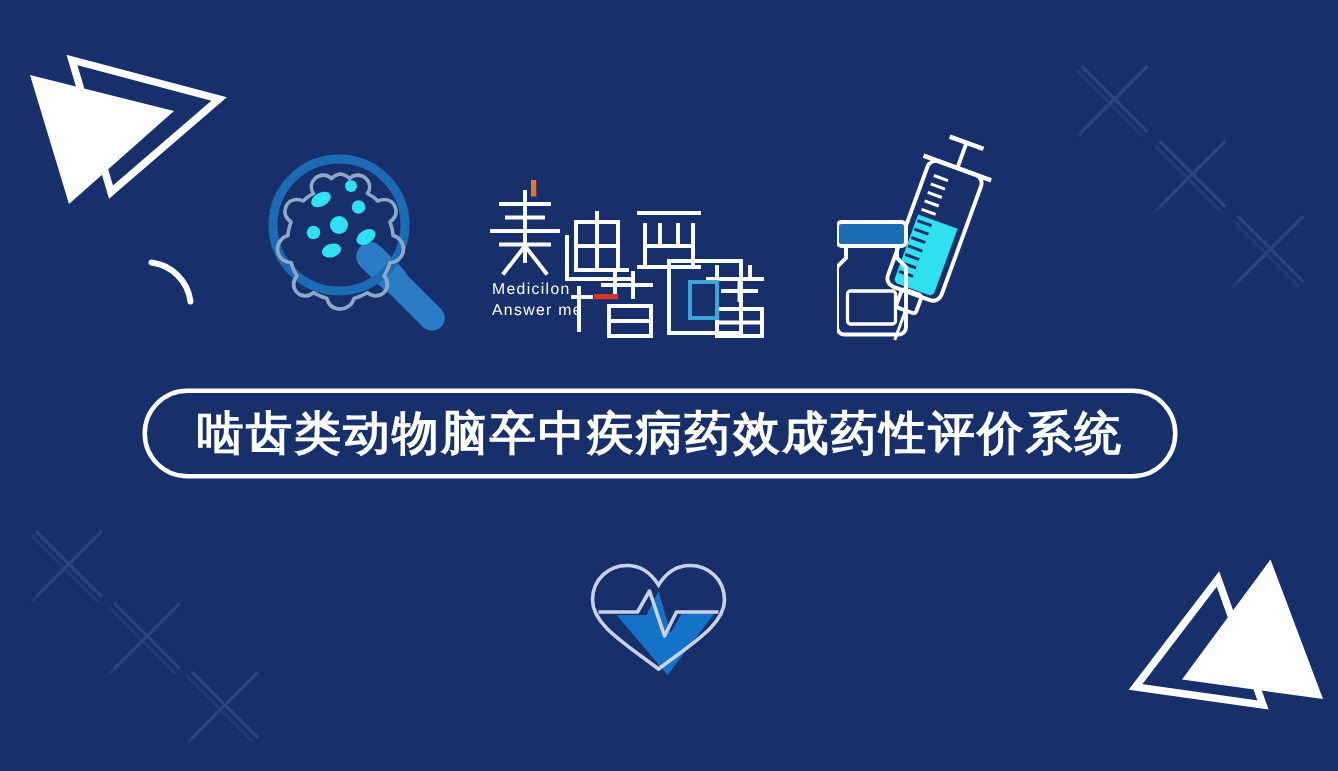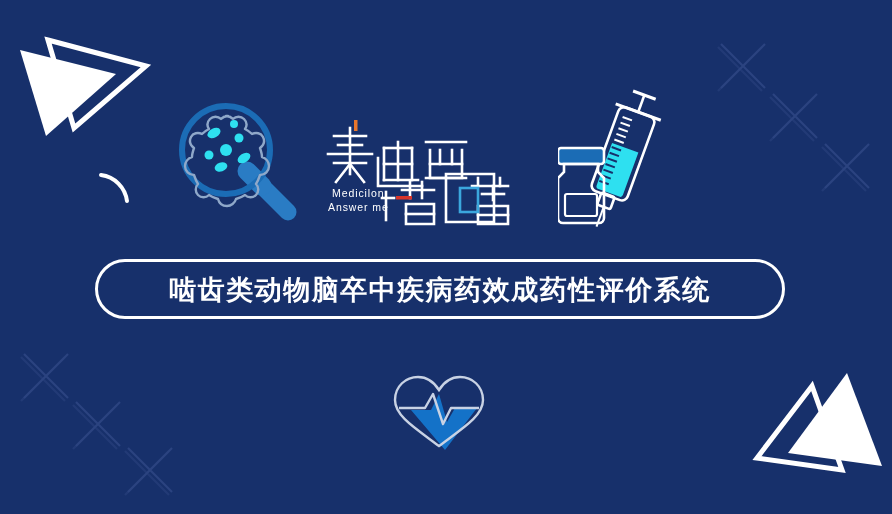--- a/index.html
+++ b/index.html
@@ -26,21 +26,21 @@
     height: 60px;
     border: 3px solid #ffffff;
     border-radius: 34px;
     box-sizing: border-box;
     display: flex;
     align-items: center;
     justify-content: center;
   }
   #title-text {
     color: #ffffff;
-    font-size: 27px;
+    font-size: 31px;
     font-weight: bold;
     letter-spacing: 1.5px;
     white-space: nowrap;
     line-height: 1;
     font-family: "DejaVu Sans", "Liberation Sans", sans-serif;
   }
   
   #logo-block {
     position: absolute;
     left: 322px;
@@ -50,21 +50,20 @@
   }
   #logo-en {
     position: absolute;
     left: 6px;
     top: 74px;
     color: #ffffff;
     font-size: 10.5px;
     line-height: 14px;
     letter-spacing: 0.9px;
     font-family: "Liberation Sans", sans-serif;
-    text-align: center;
   }
   #logo-en div { white-space: nowrap; }
   
   #magnifier-icon { position: absolute; left: 176px; top: 100px; }
   #syringe-icon   { position: absolute; left: 558px; top: 82px;  }
   #heart-icon     { position: absolute; left: 385px; top: 368px; }
   #arc-deco       { position: absolute; left: 95px;  top: 165px; }
   
   #tri-topleft     { position: absolute; left: 12px;  top: 18px;  }
   #tri-bottomright { position: absolute; left: 742px; top: 358px; }

